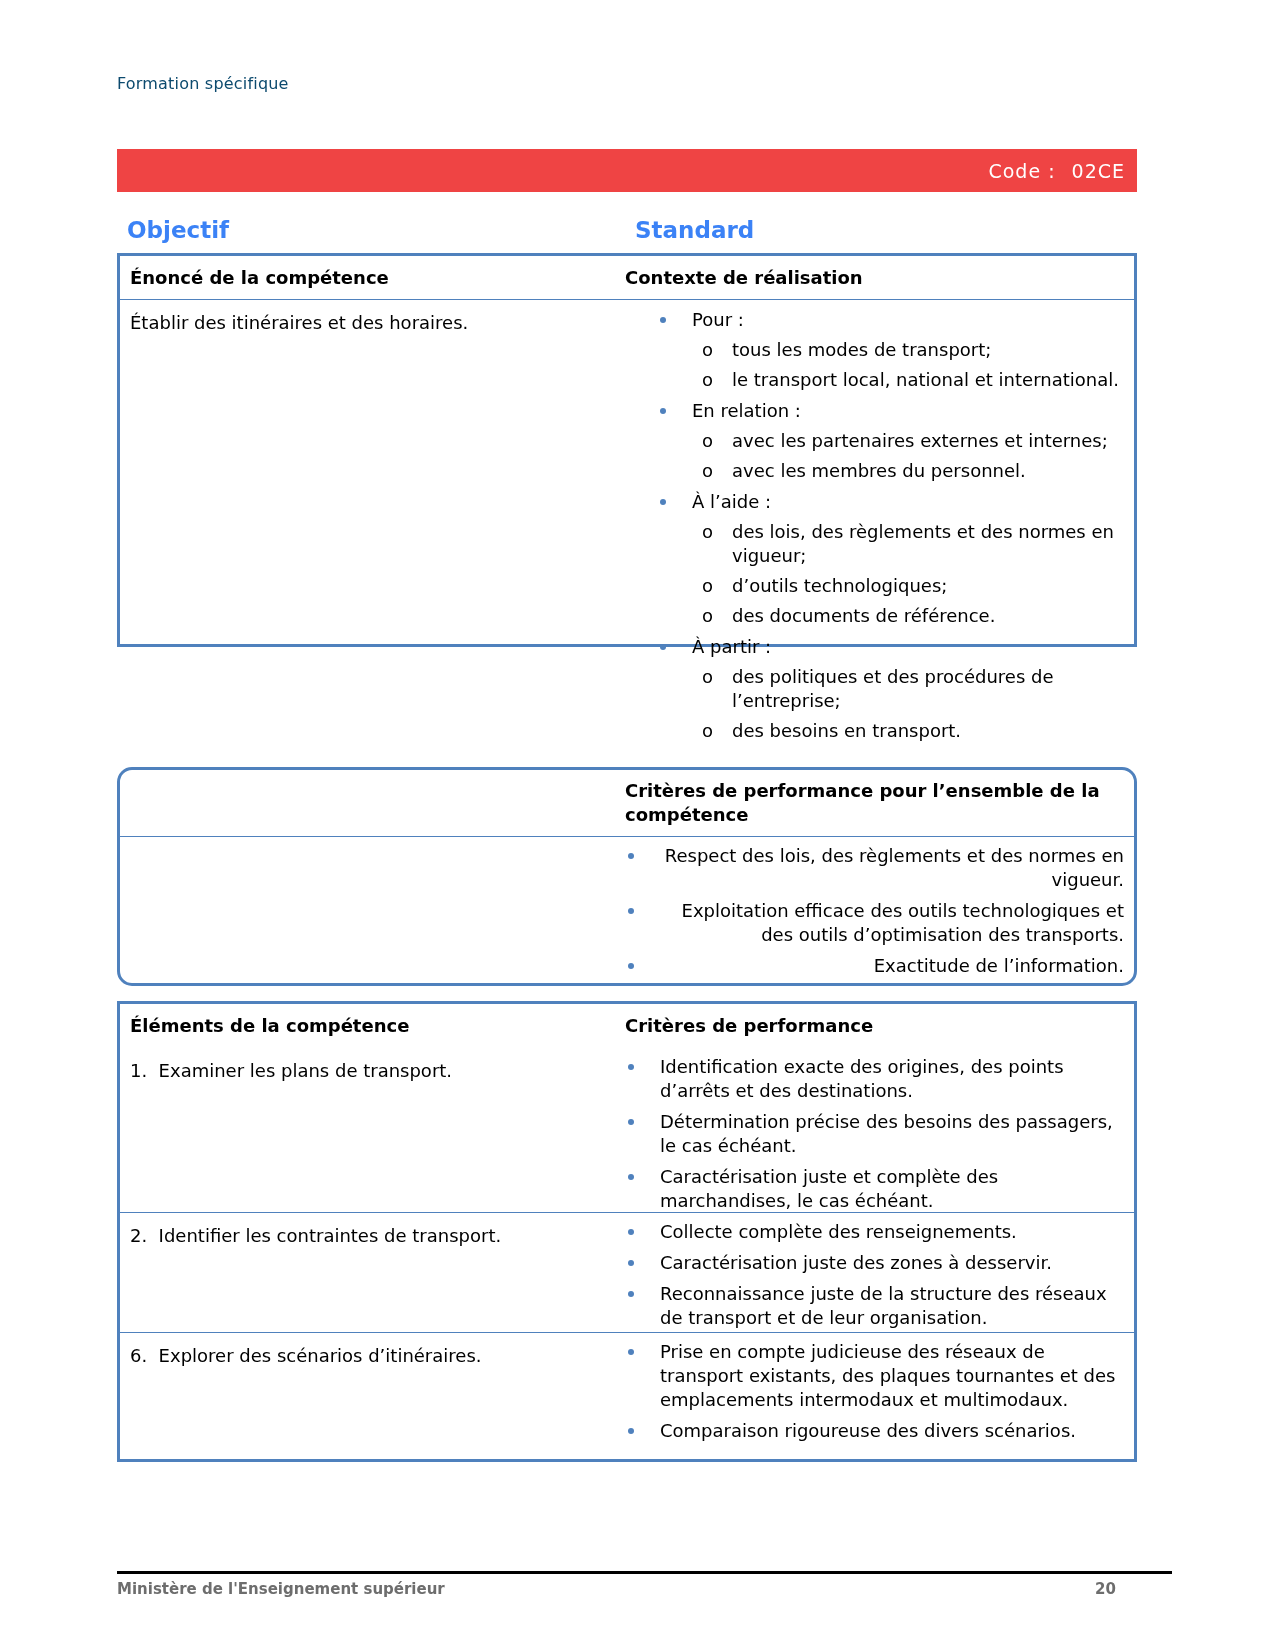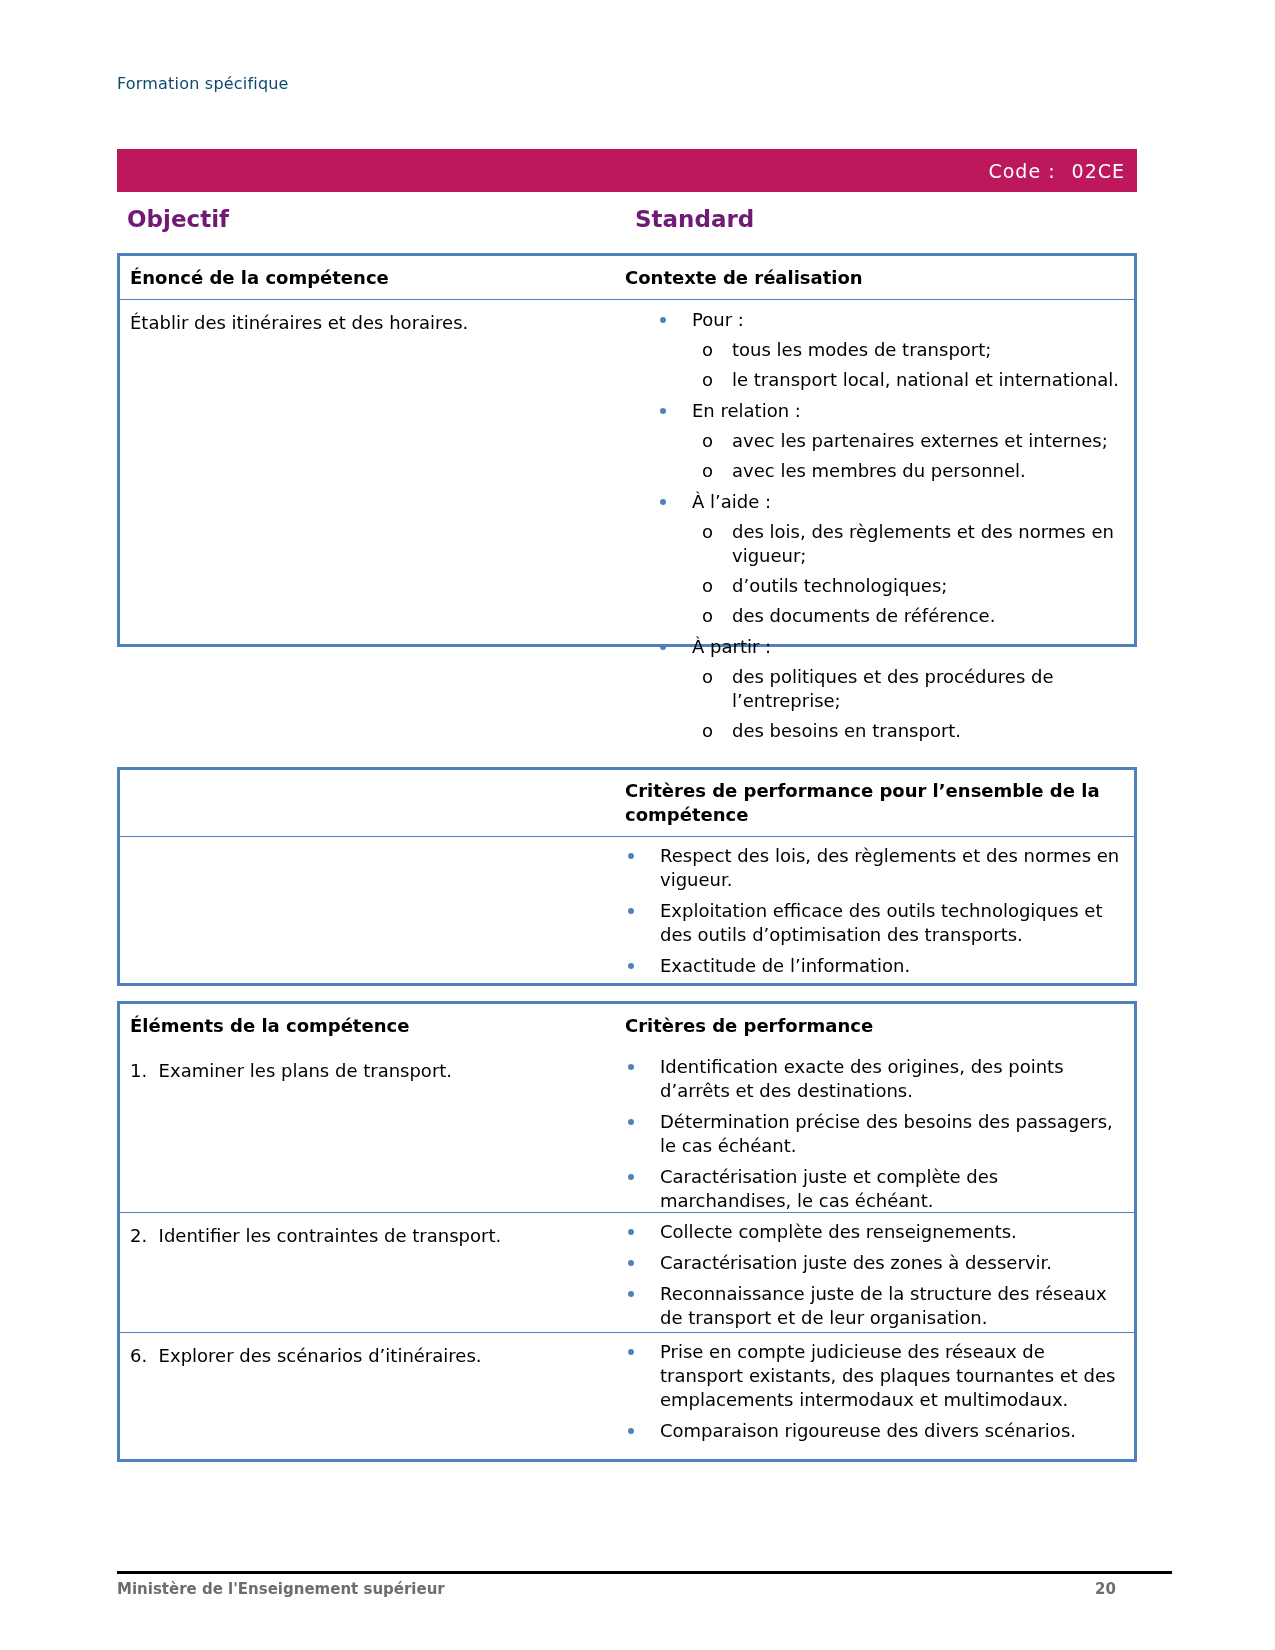--- a/index.html
+++ b/index.html
@@ -6,30 +6,30 @@
   body {
     width: 1275px; height: 1650px; position: relative; overflow: hidden;
     font-family: "DejaVu Sans", sans-serif; color: #000;
   }
   .running-head {
     position: absolute; left: 117px; top: 74px;
     font-size: 16px; color: #0c4a6e; letter-spacing: 0.2px;
   }
   .code-bar {
     position: absolute; left: 117px; top: 149px; width: 1020px; height: 43px;
-    background: #be185d; color: #fff; font-size: 19px;
+    background: #ef4444; color: #fff; font-size: 19px;
     display: flex; align-items: center; justify-content: flex-end;
     box-sizing: border-box; padding-right: 12px; letter-spacing: 1px;
   }
   .code-bar .code-label { margin-right: 16px; }
   .section-heads {
     position: absolute; left: 117px; top: 205px; width: 1020px; height: 36px;
   }
   .section-heads span {
-    position: absolute; top: 1px; font-size: 23px; font-weight: bold; color: #701a75;
+    position: absolute; top: 12px; font-size: 23px; font-weight: bold; color: #3b82f6;
   }
   .sec-obj { left: 10px; }
   .sec-std { left: 518px; }
 
   .box {
     position: absolute; left: 117px; width: 1020px;
     border: 3px solid #4f81bd; box-sizing: border-box;
   }
   .row { display: flex; border-top: 1px solid #4f81bd; }
   .row:first-child { border-top: none; }
@@ -97,26 +97,26 @@
             </ul></li>
           <li><span class="dot"></span><span>À partir :</span><ul class="sub">
               <li><span class="o">o</span><span>des politiques et des procédures de l’entreprise;</span></li>
               <li><span class="o">o</span><span>des besoins en transport.</span></li>
             </ul></li>
         </ul>
     </div>
   </div>
 </div>
 
-<div class="box" style="top:767px;height:219px;">
+<div class="box" style="top:767px;height:219px;border-radius:15px;">
   <div class="row" style="height:66px;align-items:center;">
     <div class="cell-l th"></div>
     <div class="cell-r th">Critères de performance pour l’ensemble de la compétence</div>
   </div>
-  <div class="row" style="padding-top:7px;">
+  <div class="row" style="padding-top:7px;text-align:right;">
     <div class="cell-l td"></div>
     <div class="cell-r td">
       <ul class="bul" id="crit-ens">
           <li><span class="dot"></span><span>Respect des lois, des règlements et des normes en vigueur.</span></li>
           <li><span class="dot"></span><span>Exploitation efficace des outils technologiques et des outils d’optimisation des transports.</span></li>
           <li><span class="dot"></span><span>Exactitude de l’information.</span></li>
         </ul>
     </div>
   </div>
 </div>

